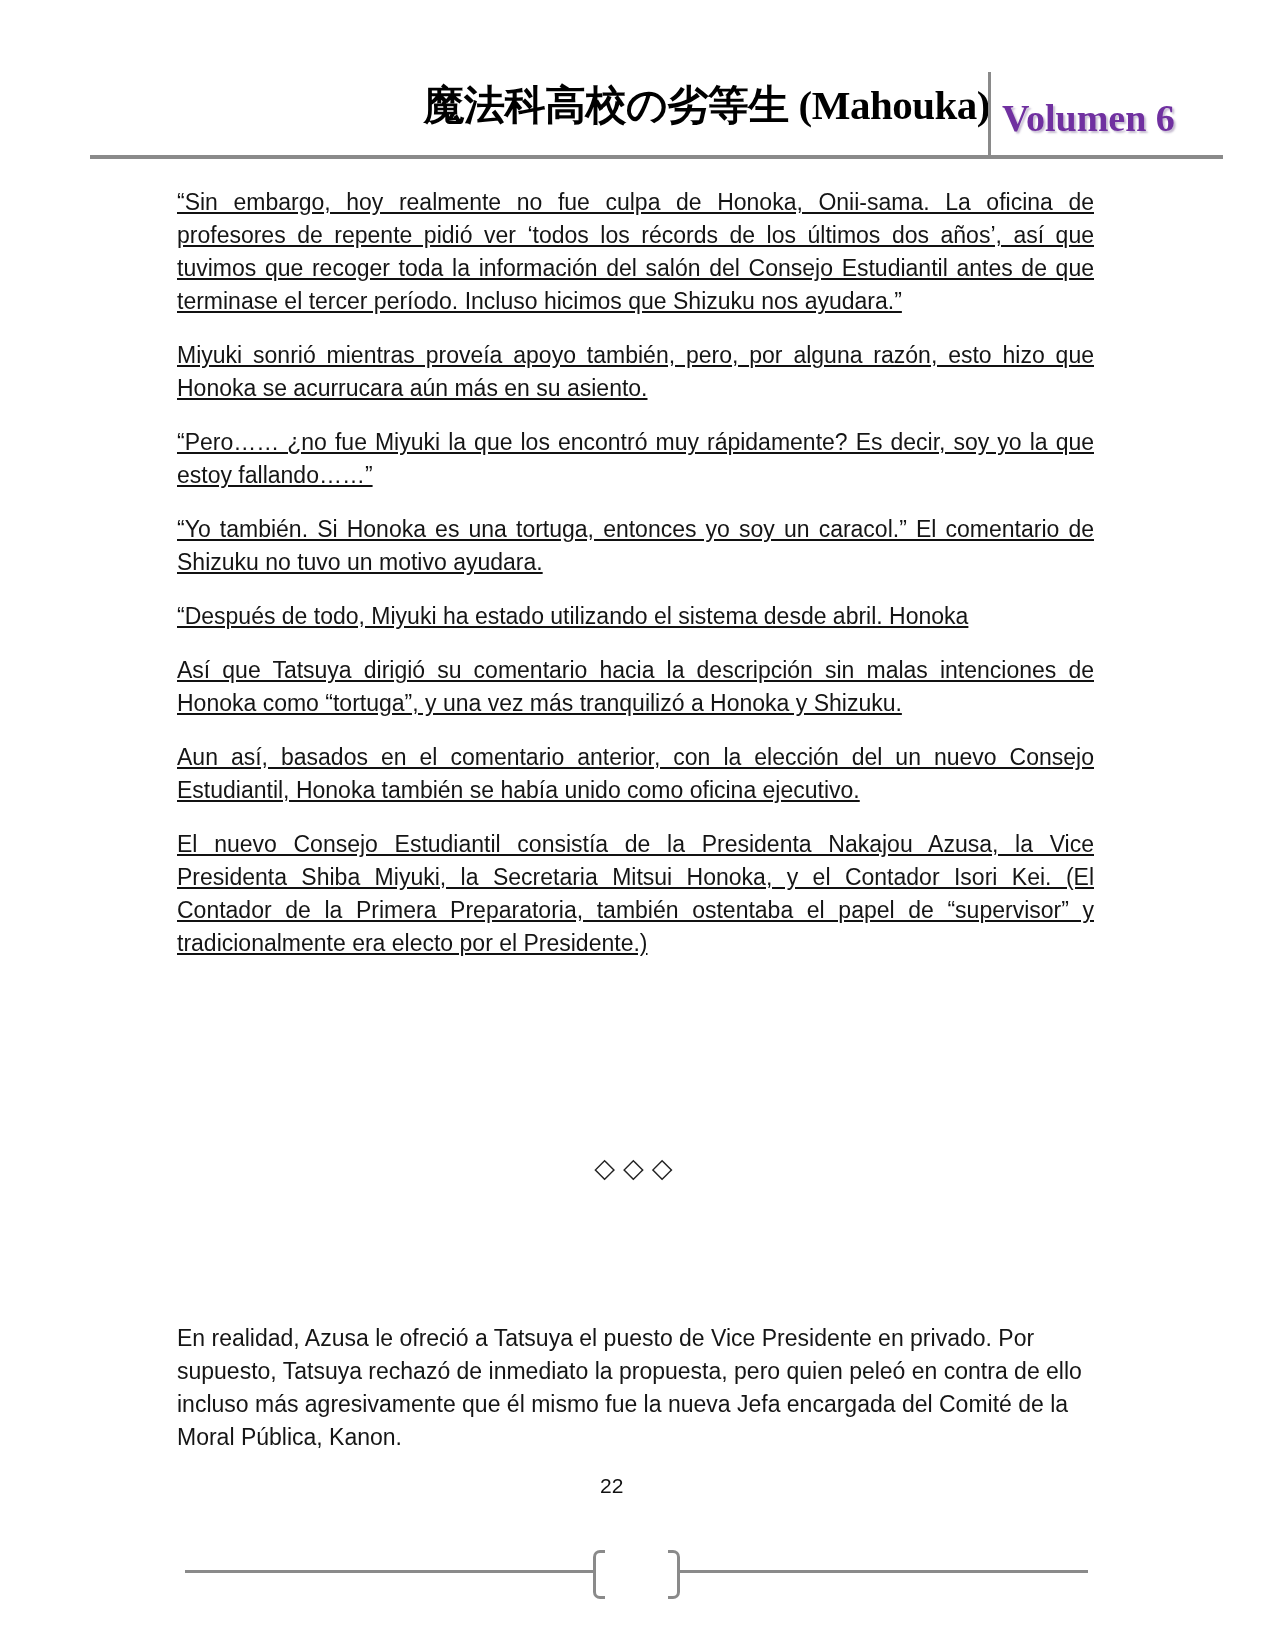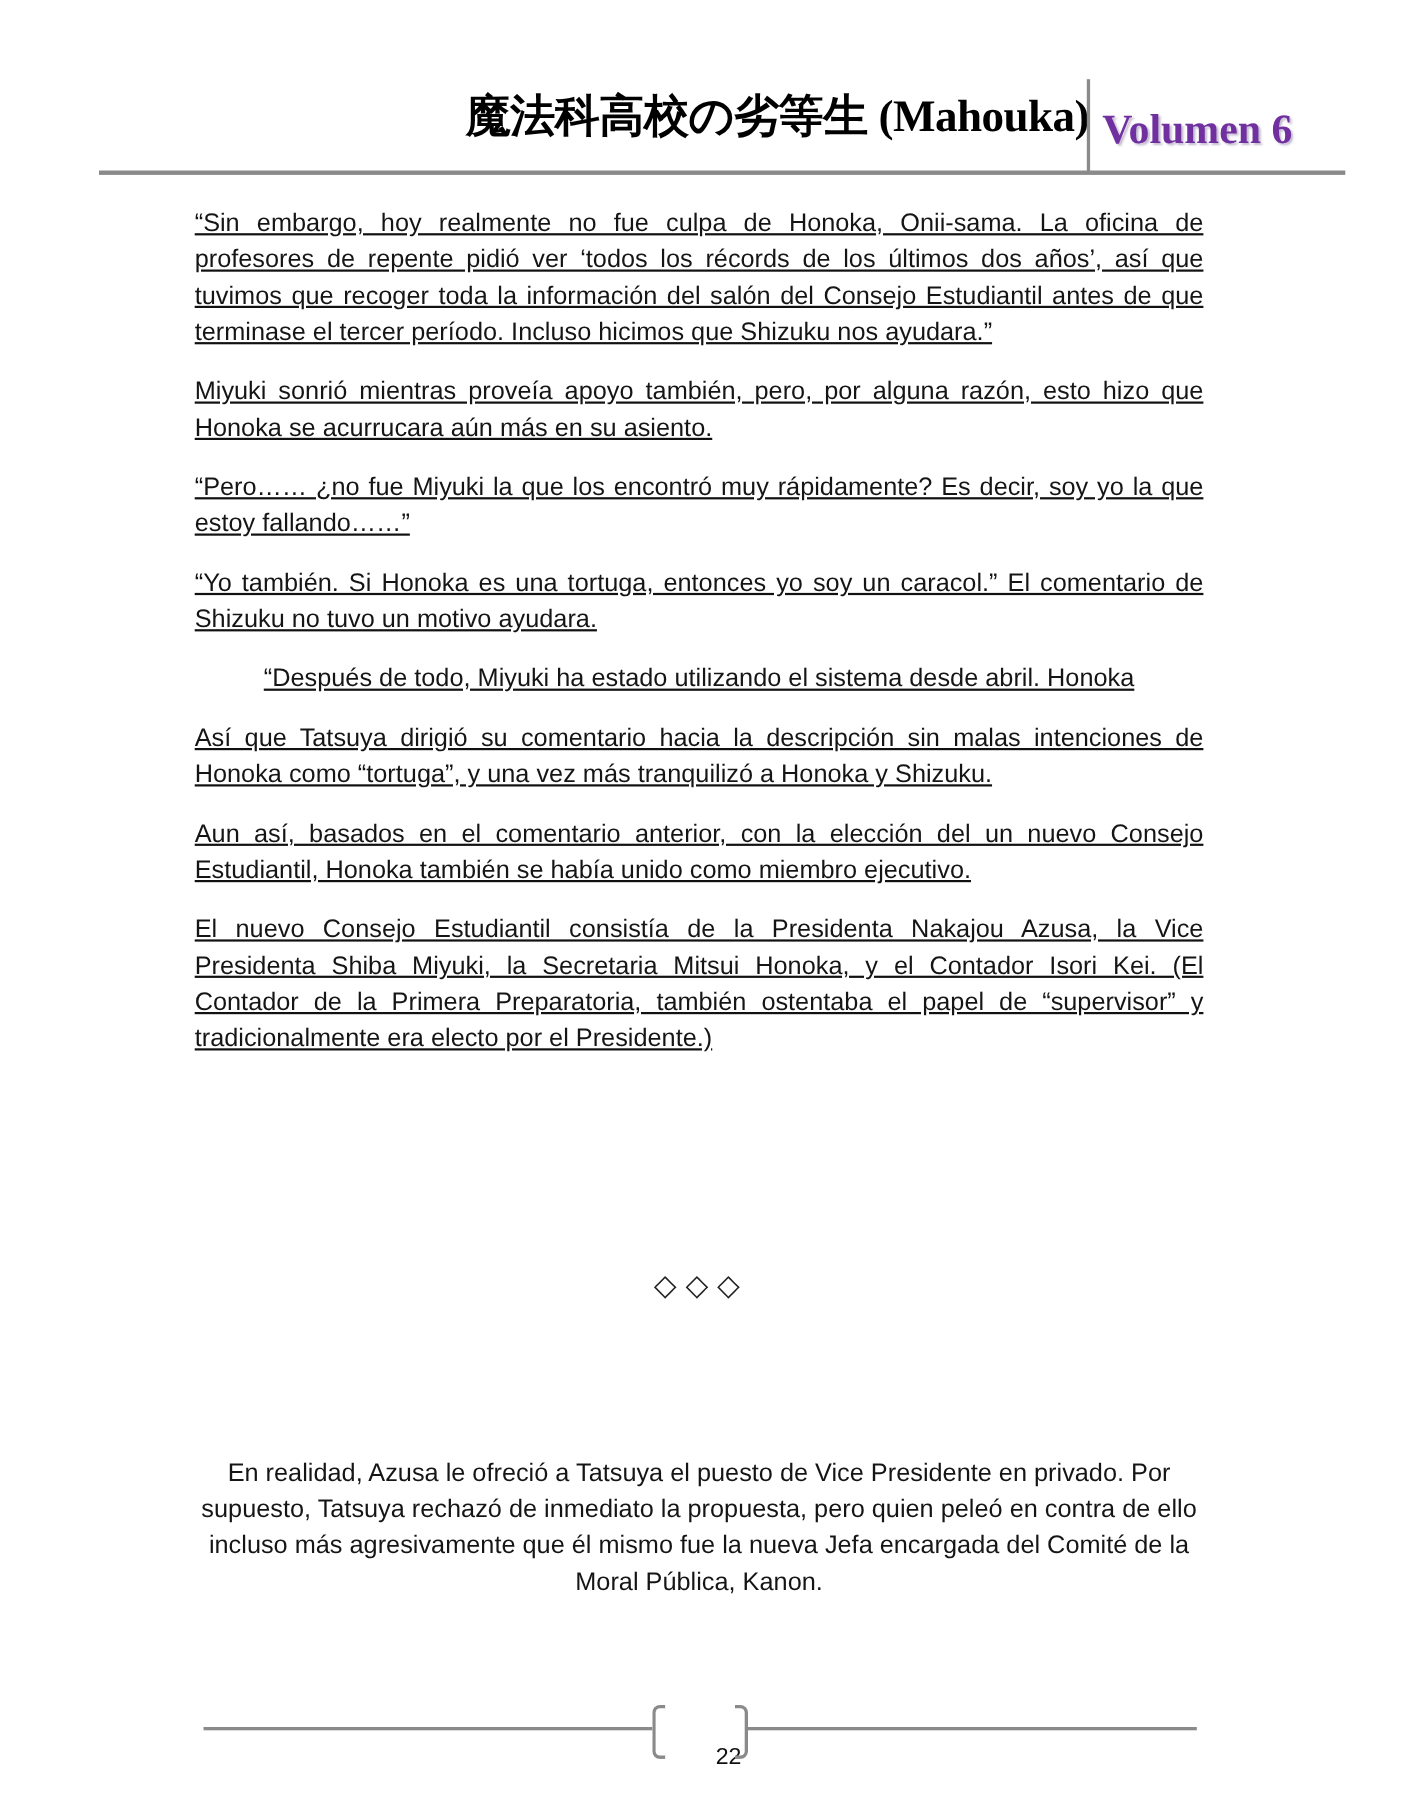--- a/index.html
+++ b/index.html
@@ -3,47 +3,47 @@
 <meta charset="utf-8">
 <style>
   html, body { margin: 0; padding: 0; background: #ffffff; }
   body { width: 1275px; height: 1650px; position: relative; overflow: hidden; font-family: "Liberation Sans", sans-serif; color: #111; }
   .header-title { position: absolute; left: 90px; width: 900px; top: 78px; text-align: right; font-family: "Liberation Serif", serif; font-size: 41px; font-weight: bold; color: #000; letter-spacing: -0.5px; }
   .header-vol { position: absolute; left: 1002px; top: 96px; font-family: "Liberation Serif", serif; font-size: 38px; font-weight: bold; color: #7030a0; text-shadow: 2px 2px 2px rgba(90,60,120,0.35); }
   .header-rule { position: absolute; left: 90px; width: 1133px; top: 155px; height: 4px; background: #8a8a8a; }
   .header-divider { position: absolute; left: 988px; top: 72px; width: 3px; height: 85px; background: #8a8a8a; }
   .body { position: absolute; left: 177px; width: 917px; top: 186px; text-decoration: underline; }
   .para { margin: 0 0 21px 0; font-size: 23px; line-height: 33px; text-align: justify; color: #151515; }
-  .para.left { text-align: center; }
+  .para.left { text-align: left; }
   .sep { position: absolute; left: 0; width: 1275px; top: 1152px; text-align: center; font-size: 27px; letter-spacing: 8px; color: #222; }
   .body2 { position: absolute; left: 177px; width: 917px; top: 1322px; }
   .footer-line-left { position: absolute; left: 185px; width: 408px; top: 1570px; height: 3px; background: #8a8a8a; }
   .footer-line-right { position: absolute; left: 680px; width: 408px; top: 1570px; height: 3px; background: #8a8a8a; }
   .footer-bracket-l { position: absolute; left: 593px; top: 1550px; width: 9px; height: 43px; border: 3px solid #8a8a8a; border-right: none; border-radius: 7px 0 0 7px; }
   .footer-bracket-r { position: absolute; left: 668px; top: 1550px; width: 9px; height: 43px; border: 3px solid #8a8a8a; border-left: none; border-radius: 0 7px 7px 0; }
-  .page-num { position: absolute; left: 600px; width: 74px; top: 1586px; text-align: right; font-size: 21px; color: #111; }
+  .page-num { position: absolute; left: 600px; width: 74px; top: 1474px; text-align: left; font-size: 21px; color: #111; }
 </style>
 </head>
 <body>
 
 <div>
   <div class="header-title">魔法科高校の劣等生 (Mahouka)</div>
   <div class="header-divider"></div>
   <div class="header-vol">Volumen 6</div>
   <div class="header-rule"></div>
 </div>
 
 <div class="body">
   <p class="para">“Sin embargo, hoy realmente no fue culpa de Honoka, Onii-sama. La oficina de profesores de repente pidió ver ‘todos los récords de los últimos dos años’, así que tuvimos que recoger toda la información del salón del Consejo Estudiantil antes de que terminase el tercer período. Incluso hicimos que Shizuku nos ayudara.”</p>
   <p class="para">Miyuki sonrió mientras proveía apoyo también, pero, por alguna razón, esto hizo que Honoka se acurrucara aún más en su asiento.</p>
   <p class="para">“Pero…… ¿no fue Miyuki la que los encontró muy rápidamente? Es decir, soy yo la que estoy fallando……”</p>
   <p class="para">“Yo también. Si Honoka es una tortuga, entonces yo soy un caracol.” El comentario de Shizuku no tuvo un motivo ayudara.</p>
   <p class="para left">“Después de todo, Miyuki ha estado utilizando el sistema desde abril. Honoka</p>
   <p class="para">Así que Tatsuya dirigió su comentario hacia la descripción sin malas intenciones de Honoka como “tortuga”, y una vez más tranquilizó a Honoka y Shizuku.</p>
-  <p class="para">Aun así, basados en el comentario anterior, con la elección del un nuevo Consejo Estudiantil, Honoka también se había unido como miembro ejecutivo.</p>
+  <p class="para">Aun así, basados en el comentario anterior, con la elección del un nuevo Consejo Estudiantil, Honoka también se había unido como oficina ejecutivo.</p>
   <p class="para">El nuevo Consejo Estudiantil consistía de la Presidenta Nakajou Azusa, la Vice Presidenta Shiba Miyuki, la Secretaria Mitsui Honoka, y el Contador Isori Kei. (El Contador de la Primera Preparatoria, también ostentaba el papel de “supervisor” y tradicionalmente era electo por el Presidente.)</p>
 </div>
 
 <div class="sep">◇◇◇</div>
 
 <div class="body2">
   <p class="para left">En realidad, Azusa le ofreció a Tatsuya el puesto de Vice Presidente en privado. Por supuesto, Tatsuya rechazó de inmediato la propuesta, pero quien peleó en contra de ello incluso más agresivamente que él mismo fue la nueva Jefa encargada del Comité de la Moral Pública, Kanon.</p>
 </div>
 
 <div>

